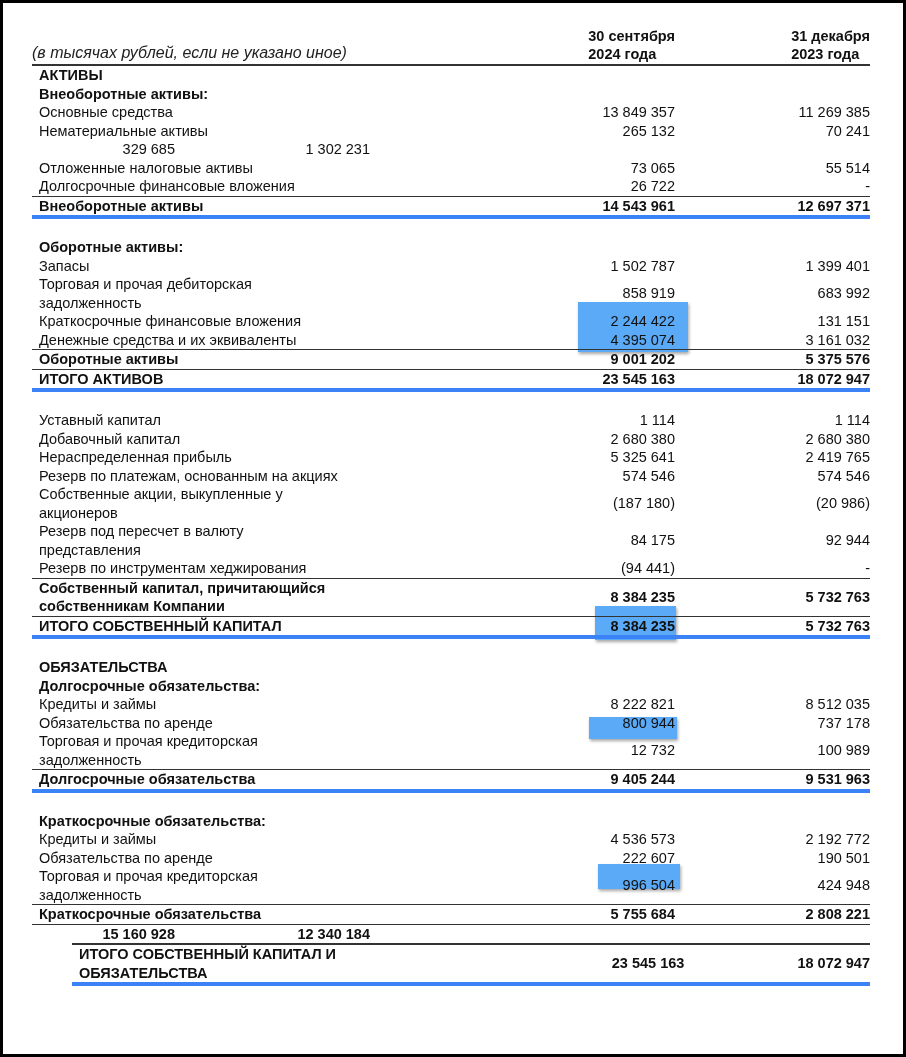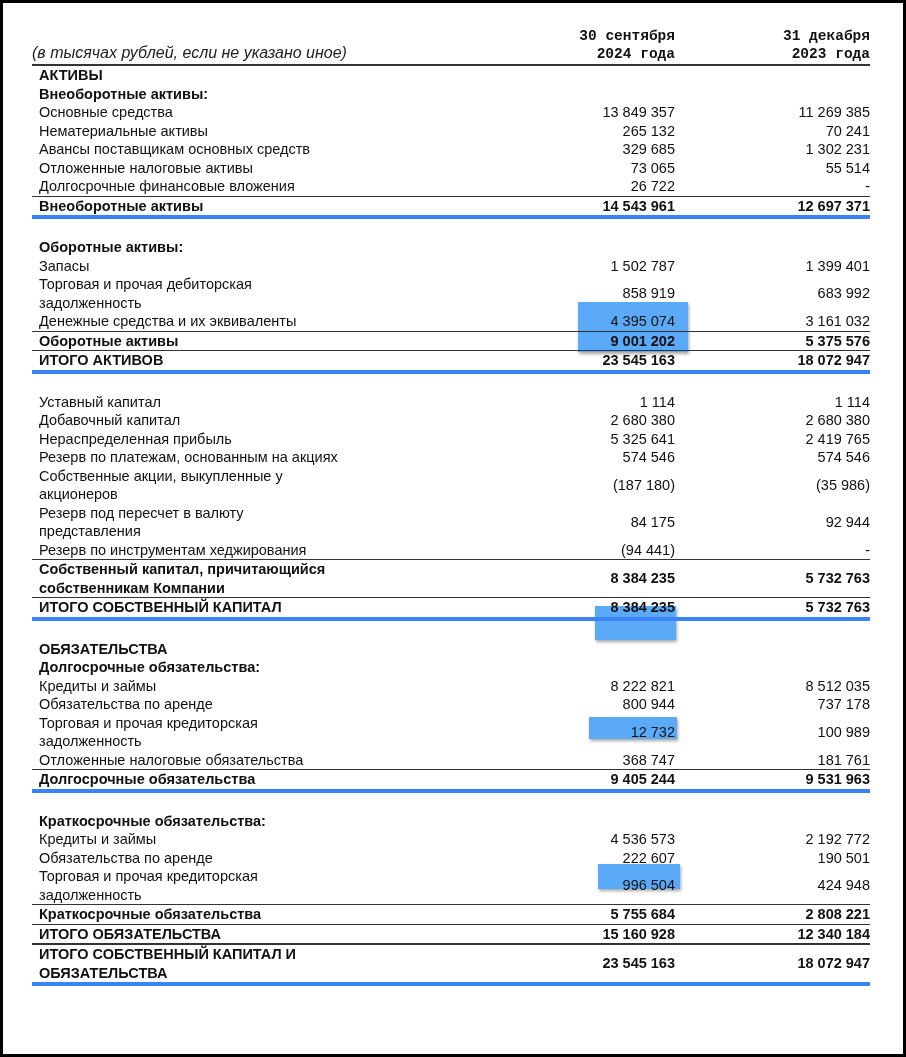--- a/index.html
+++ b/index.html
@@ -10,21 +10,21 @@
     .frame {
       position: absolute; left: 0; top: 0; width: 900px; height: 1051px;
       border: 3px solid #000; background: #fff;
     }
     .sheet { position: absolute; left: 32px; top: 28px; width: 838px; }
     .hdr { position: relative; height: 36px; border-bottom: 2px solid #333; }
     .hdr .note {
       position: absolute; left: 0; bottom: 2px; font-style: italic; font-size: 16px; color: #222;
     }
     .hdr .col {
-      position: absolute; bottom: 1px; text-align: right; font-weight: bold; font-size: 14.5px; line-height: 18px; font-family: Liberation Mono, monospace;
+      position: absolute; bottom: 1px; font-weight: bold; font-size: 14.5px; line-height: 18px;
     }
     .hdr .c1 { right: 195px; }
     .hdr .c2 { right: 0px; }
     .row {
       position: relative; display: flex; align-items: center; font-size: 14.5px; line-height: 18.5px;
     }
     .row .lbl { width: 500px; padding-left: 7px; box-sizing: border-box; }
     .row .v1 { width: 143px; text-align: right; }
     .row .v2 { width: 195px; text-align: right; }
     .bold { font-weight: bold; }
@@ -71,21 +71,20 @@
         <span class="lbl"><span>Основные средства</span></span>
         <span class="v1">13 849 357</span>
         <span class="v2">11 269 385</span>
       </div>
       <div class="row">
         <span class="lbl"><span>Нематериальные активы</span></span>
         <span class="v1">265 132</span>
         <span class="v2">70 241</span>
       </div>
       <div class="row">
-        <span class="lbl"><span>Авансы поставщикам основных средств</span></span>
         <span class="v1">329 685</span>
         <span class="v2">1 302 231</span>
       </div>
       <div class="row">
         <span class="lbl"><span>Отложенные налоговые активы</span></span>
         <span class="v1">73 065</span>
         <span class="v2">55 514</span>
       </div>
       <div class="row">
         <span class="lbl"><span>Долгосрочные финансовые вложения</span></span>
@@ -105,20 +104,25 @@
   <div id="current-rows">
       <div class="row">
         <span class="lbl"><span>Запасы</span></span>
         <span class="v1">1 502 787</span>
         <span class="v2">1 399 401</span>
       </div>
       <div class="row">
         <span class="lbl"><span>Торговая и прочая дебиторская</span><br><span>задолженность</span></span>
         <span class="v1">858 919</span>
         <span class="v2">683 992</span>
+      </div>
+      <div class="row">
+        <span class="lbl"><span>Краткосрочные финансовые вложения</span></span>
+        <span class="v1">2 244 422</span>
+        <span class="v2">131 151</span>
       </div>
       <div class="row">
         <span class="lbl"><span>Денежные средства и их эквиваленты</span></span>
         <span class="v1">4 395 074</span>
         <span class="v2">3 161 032</span>
       </div>
     </div>
   <div class="row bold line-top">
     <span class="lbl">Оборотные активы</span>
     <span class="v1">9 001 202</span>
@@ -148,21 +152,21 @@
         <span class="v2">2 419 765</span>
       </div>
       <div class="row">
         <span class="lbl"><span>Резерв по платежам, основанным на акциях</span></span>
         <span class="v1">574 546</span>
         <span class="v2">574 546</span>
       </div>
       <div class="row">
         <span class="lbl"><span>Собственные акции, выкупленные у</span><br><span>акционеров</span></span>
         <span class="v1">(187 180)</span>
-        <span class="v2">(35 986)</span>
+        <span class="v2">(20 986)</span>
       </div>
       <div class="row">
         <span class="lbl"><span>Резерв под пересчет в валюту</span><br><span>представления</span></span>
         <span class="v1">84 175</span>
         <span class="v2">92 944</span>
       </div>
       <div class="row">
         <span class="lbl"><span>Резерв по инструментам хеджирования</span></span>
         <span class="v1">(94 441)</span>
         <span class="v2">-</span>
@@ -195,25 +199,20 @@
       <div class="row">
         <span class="lbl"><span>Обязательства по аренде</span></span>
         <span class="v1">800 944</span>
         <span class="v2">737 178</span>
       </div>
       <div class="row">
         <span class="lbl"><span>Торговая и прочая кредиторская</span><br><span>задолженность</span></span>
         <span class="v1">12 732</span>
         <span class="v2">100 989</span>
       </div>
-      <div class="row">
-        <span class="lbl"><span>Отложенные налоговые обязательства</span></span>
-        <span class="v1">368 747</span>
-        <span class="v2">181 761</span>
-      </div>
     </div>
   <div class="row bold line-top line-bot">
     <span class="lbl">Долгосрочные обязательства</span>
     <span class="v1">9 405 244</span>
     <span class="v2">9 531 963</span>
   </div>
   <div class="gap"></div>
   <div class="row bold">
       <span class="lbl">Краткосрочные обязательства:</span>
     </div>
@@ -233,22 +232,21 @@
         <span class="v1">996 504</span>
         <span class="v2">424 948</span>
       </div>
     </div>
   <div class="row bold line-top">
     <span class="lbl">Краткосрочные обязательства</span>
     <span class="v1">5 755 684</span>
     <span class="v2">2 808 221</span>
   </div>
   <div class="row bold line-top">
-    <span class="lbl">ИТОГО ОБЯЗАТЕЛЬСТВА</span>
     <span class="v1">15 160 928</span>
     <span class="v2">12 340 184</span>
   </div>
-  <div class="row bold line-top line-bot tall" style="border-top-width:2px;">
+  <div class="row bold line-top line-bot tall" style="border-top-width:2px;margin-left:40px;">
     <span class="lbl"><span>ИТОГО СОБСТВЕННЫЙ КАПИТАЛ И</span><br><span>ОБЯЗАТЕЛЬСТВА</span></span>
     <span class="v1">23 545 163</span>
     <span class="v2">18 072 947</span>
   </div>
 </div>
 
 </body></html>

